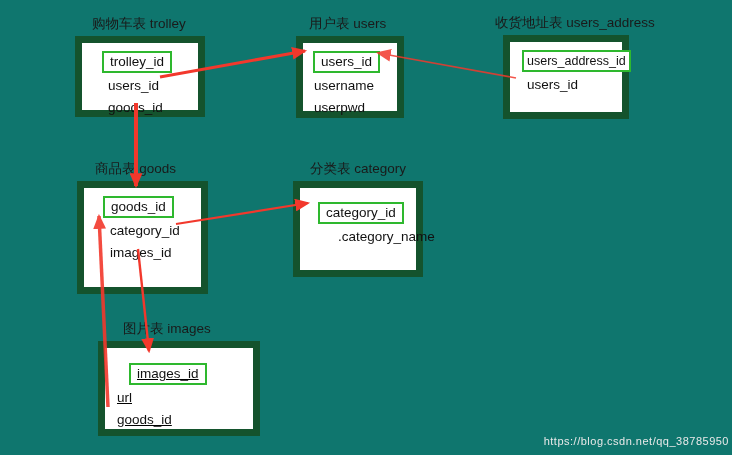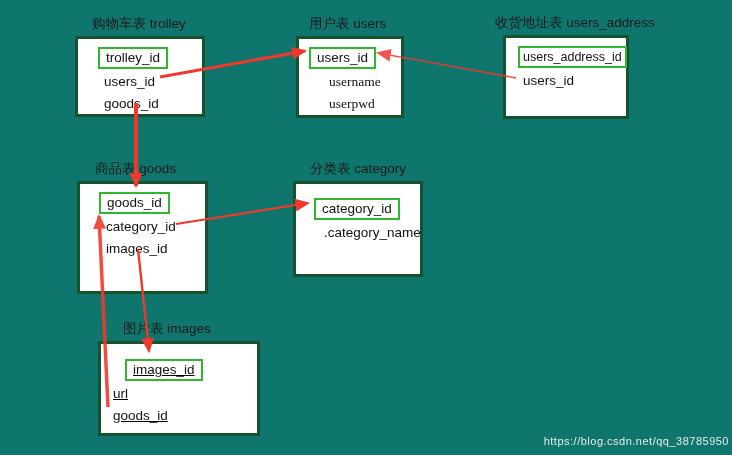--- a/index.html
+++ b/index.html
@@ -9,59 +9,59 @@
     -webkit-font-smoothing:antialiased;
   }
   .stage{position:absolute;left:0;top:0;width:732px;height:455px;background:#0f766e;overflow:hidden;}
 
   .tbl{position:absolute;}
   .t-title{
     position:absolute;bottom:100%;margin-bottom:3px;white-space:nowrap;
     font-size:13.5px;color:#1a1a1a;
   }
   .t-box{
-    border:3px solid #14532d;background:#fff;box-sizing:border-box;
+    border:7px solid #14532d;background:#fff;box-sizing:border-box;
     width:100%;height:100%;padding-top:6px;
   }
   .key-row{height:26px;display:flex;align-items:center;}
   .key-box{
     display:inline-block;border:2px solid #2eb82e;background:#fff;
     padding:0 6px;line-height:18px;font-size:13.5px;color:#111;white-space:nowrap;
   }
   .field{
     font-size:13.5px;color:#111;height:22px;line-height:22px;white-space:nowrap;
   }
 
   
   #t0{left:75px;top:36px;width:130px;height:81px;}
   #t0 .t-title{left:17px;}
   #t0 .key-row{padding-left:20px;}
   #t0 .field{padding-left:26px;}
   
   #t1{left:296px;top:36px;width:108px;height:82px;}
   #t1 .t-title{left:13px;}
   #t1 .key-row{padding-left:10px;}
-  #t1 .field{padding-left:30px;font-family:Liberation Serif, serif;}
+  #t1 .field{padding-left:11px;}
   
   #t2{left:503px;top:35px;width:126px;height:84px;}
   #t2 .t-title{left:-8px;}
   #t2 .key-row{padding-left:12px;}
   #t2 .field{padding-left:17px;}
   #t2 .key-box{padding:0 3px;font-size:12.5px;}
   
   #t3{left:77px;top:181px;width:131px;height:113px;}
   #t3 .t-title{left:18px;}
   #t3 .key-row{padding-left:19px;}
   #t3 .field{padding-left:26px;}
   
   #t4{left:293px;top:181px;width:130px;height:96px;}
   #t4 .t-title{left:17px;}
   #t4 .t-box{padding-top:12px;}
   #t4 .key-row{padding-left:18px;}
-  #t4 .field{padding-left:28px;text-align:right;}
+  #t4 .field{padding-left:38px;text-align:right;}
   
   #t5{left:98px;top:341px;width:162px;height:95px;text-decoration:underline;}
   #t5 .t-title{left:25px;}
   #t5 .t-box{padding-top:13px;}
   #t5 .key-row{padding-left:24px;}
   #t5 .field{padding-left:12px;}
 
   .arrows{position:absolute;left:0;top:0;width:732px;height:455px;pointer-events:none;}
 
   .watermark{

